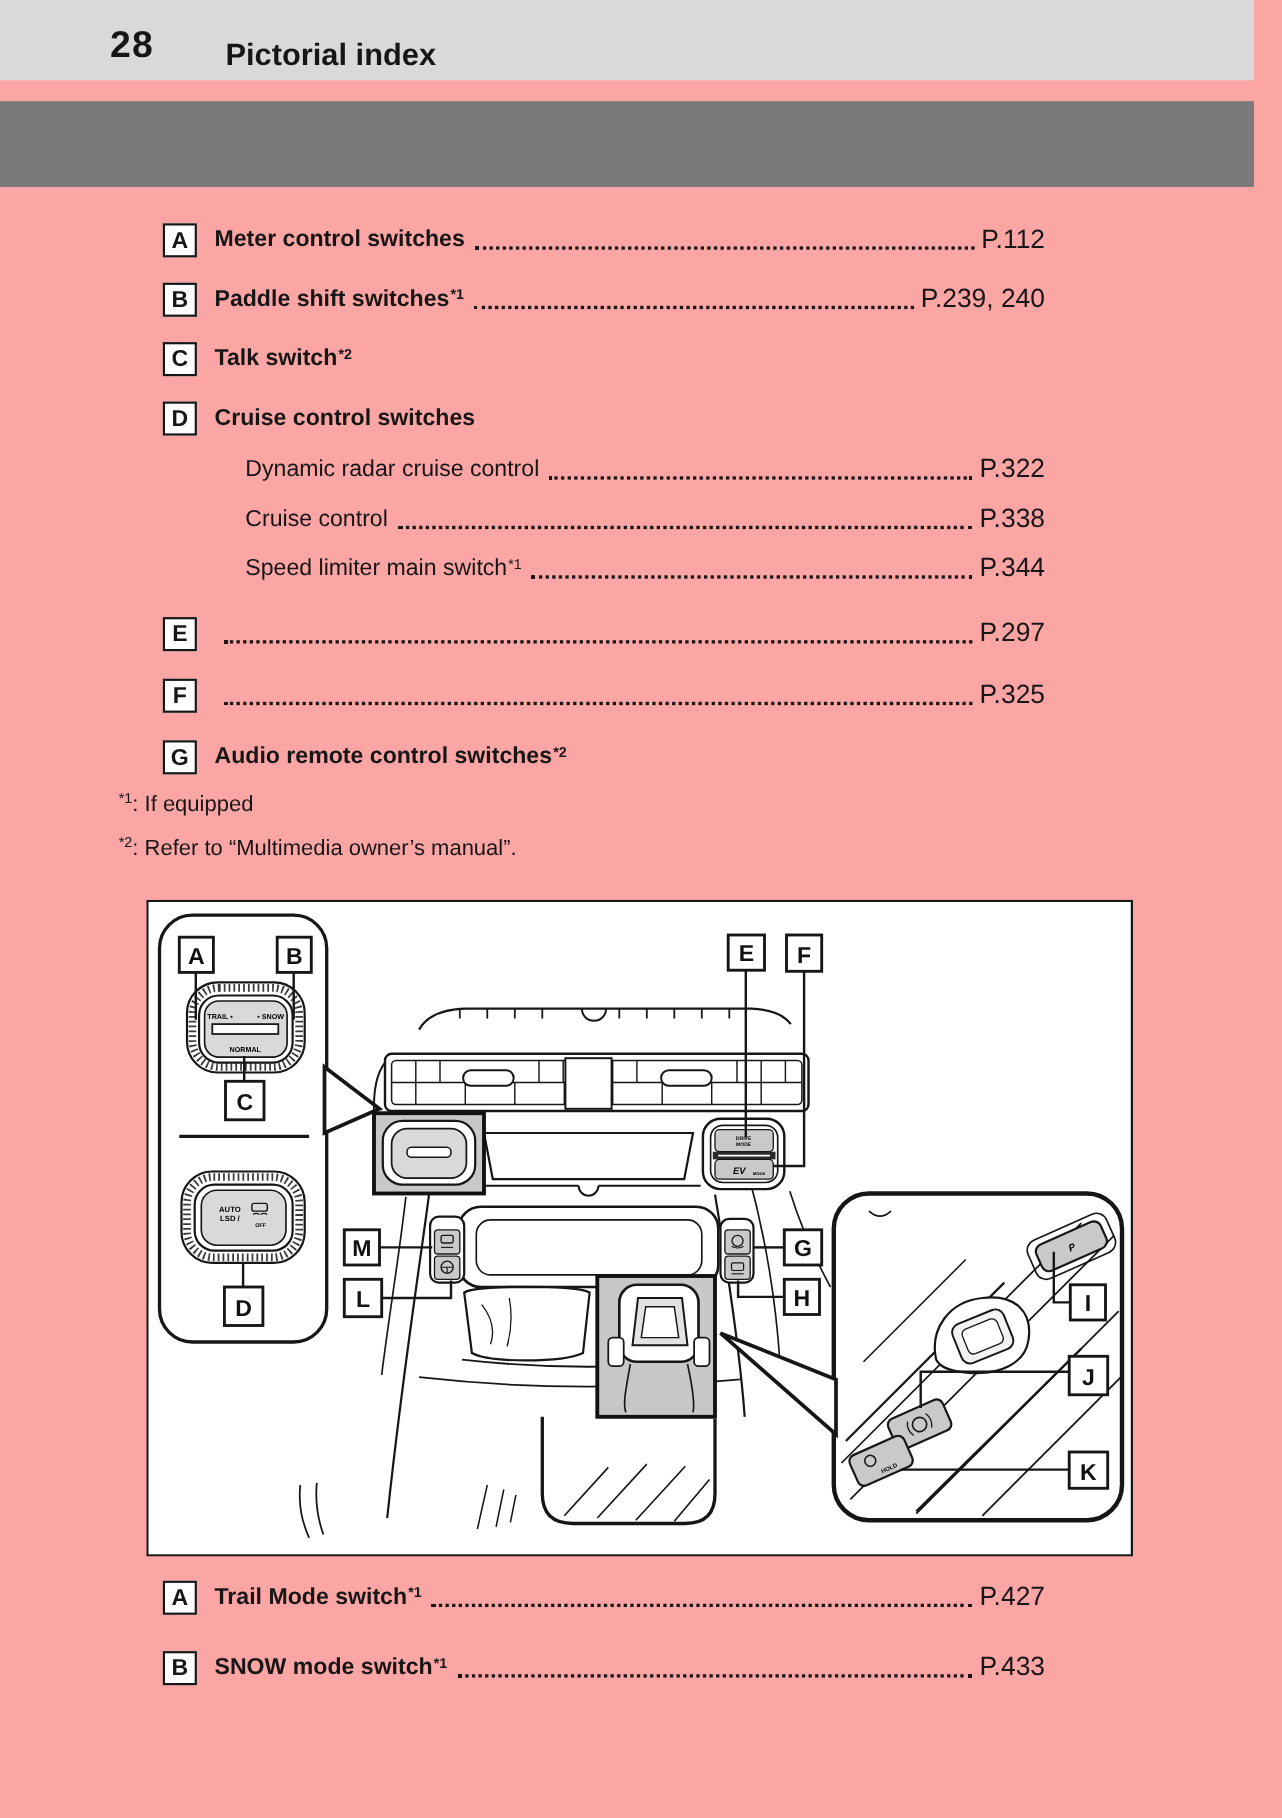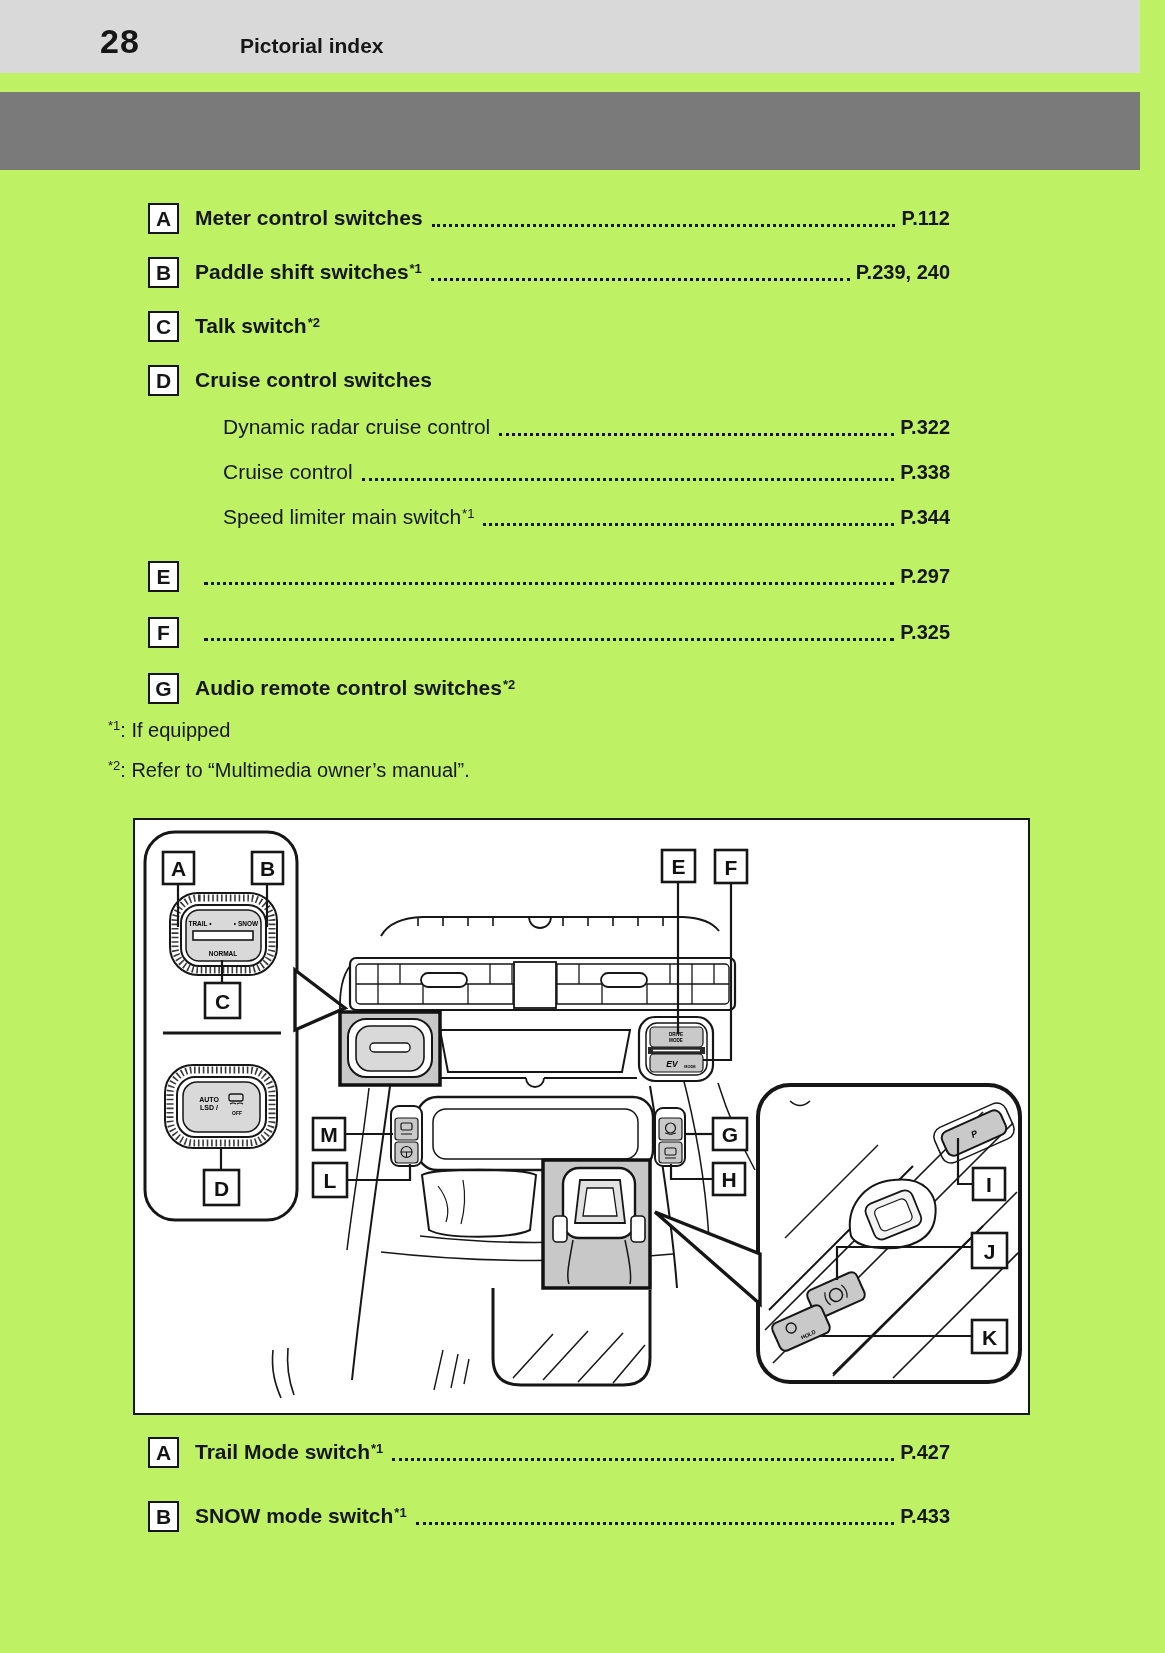--- a/index.html
+++ b/index.html
@@ -1,33 +1,33 @@
 <!DOCTYPE html>
 <html><head>
 <meta charset="utf-8">
 <style>
   html,body{margin:0;padding:0;background:#ffffff;}
-  #page{position:relative;width:1165px;height:1653px;background:#bef264;overflow:hidden;
+  #page{position:relative;width:1165px;height:1653px;background:#fca5a5;overflow:hidden;
         font-family:"Liberation Sans","DejaVu Sans",sans-serif;color:#161616;}
   
   .band-light{position:absolute;left:0;top:0;width:1140px;height:73px;background:#d9d9d9;}
   .band-dark{position:absolute;left:0;top:92px;width:1140px;height:78px;background:#7a7a7a;}
   .pgnum{position:absolute;left:100px;top:22px;font-size:34px;font-weight:bold;letter-spacing:1px;}
-  .pgtitle{position:absolute;left:240px;top:34px;font-size:21px;font-weight:bold;}
+  .pgtitle{position:absolute;left:205px;top:34px;font-size:28px;font-weight:bold;}
   
   .row{position:absolute;left:148px;width:802px;height:36px;display:flex;align-items:flex-end;}
   .badge{flex:0 0 auto;width:27px;height:27px;border:2.5px solid #161616;background:#fff;
          display:flex;align-items:center;justify-content:center;
          font-size:21px;font-weight:bold;margin-right:16px;}
   .lbl{flex:0 0 auto;font-size:21px;font-weight:bold;line-height:32px;white-space:nowrap;}
   .lbl.normal{font-weight:normal;margin-left:28px;}
   .sup{font-size:13px;font-weight:bold;vertical-align:6px;margin-left:1px;}
   .sub .sup{font-weight:normal;}
   .leader{flex:1 1 auto;border-bottom:3.2px dotted #161616;margin:0 6px 7px 9px;min-width:20px;}
-  .pg{flex:0 0 auto;font-size:20px;font-weight:bold;line-height:32px;white-space:nowrap;}
+  .pg{flex:0 0 auto;font-size:24px;font-weight:normal;line-height:32px;white-space:nowrap;}
   .row.sub{left:195px;width:755px;}
   .footnote{position:absolute;left:108px;font-size:20px;line-height:28px;}
   .footnote .fnsup{font-size:13px;vertical-align:7px;}
   
   #diagram{position:absolute;left:133px;top:818px;}
   svg text{font-family:"Liberation Sans","DejaVu Sans",sans-serif;}
   .cletter{font-size:21px;font-weight:bold;text-anchor:middle;fill:#111;}
 </style>
 </head>
 <body>

